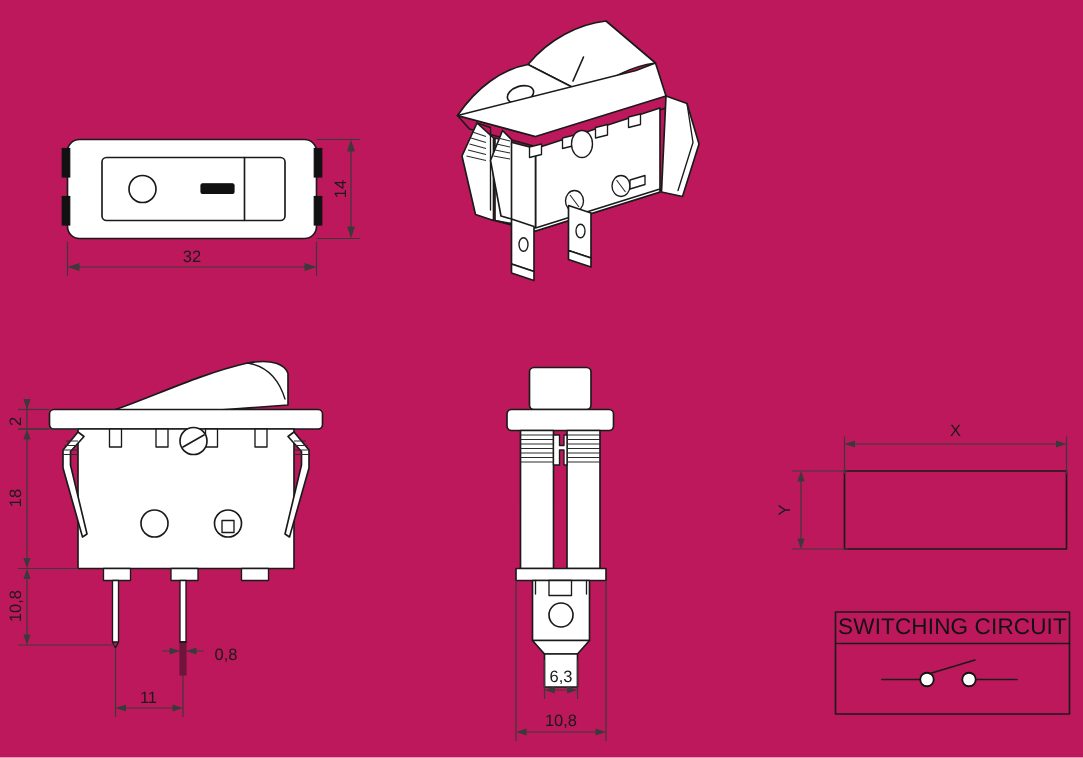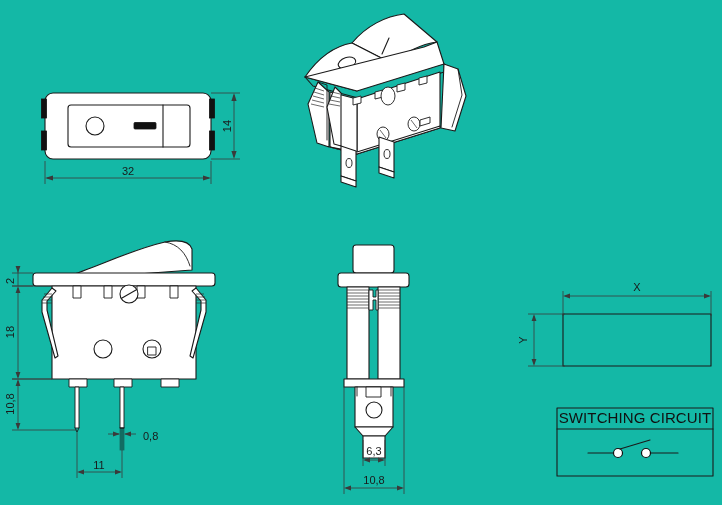--- a/index.html
+++ b/index.html
@@ -10,21 +10,21 @@
   body {
     width: 722px;
     height: 505px;
     overflow: hidden;
     font-family: "Liberation Sans", sans-serif;
   }
   #drawing-root {
     position: relative;
     width: 722px;
     height: 505px;
-    background: #14b8a6;
+    background: #be185d;
   }
   svg.sheet {
     position: absolute;
     left: 0;
     top: 0;
     width: 722px;
     height: 505px;
     display: block;
   }
   .ln {

